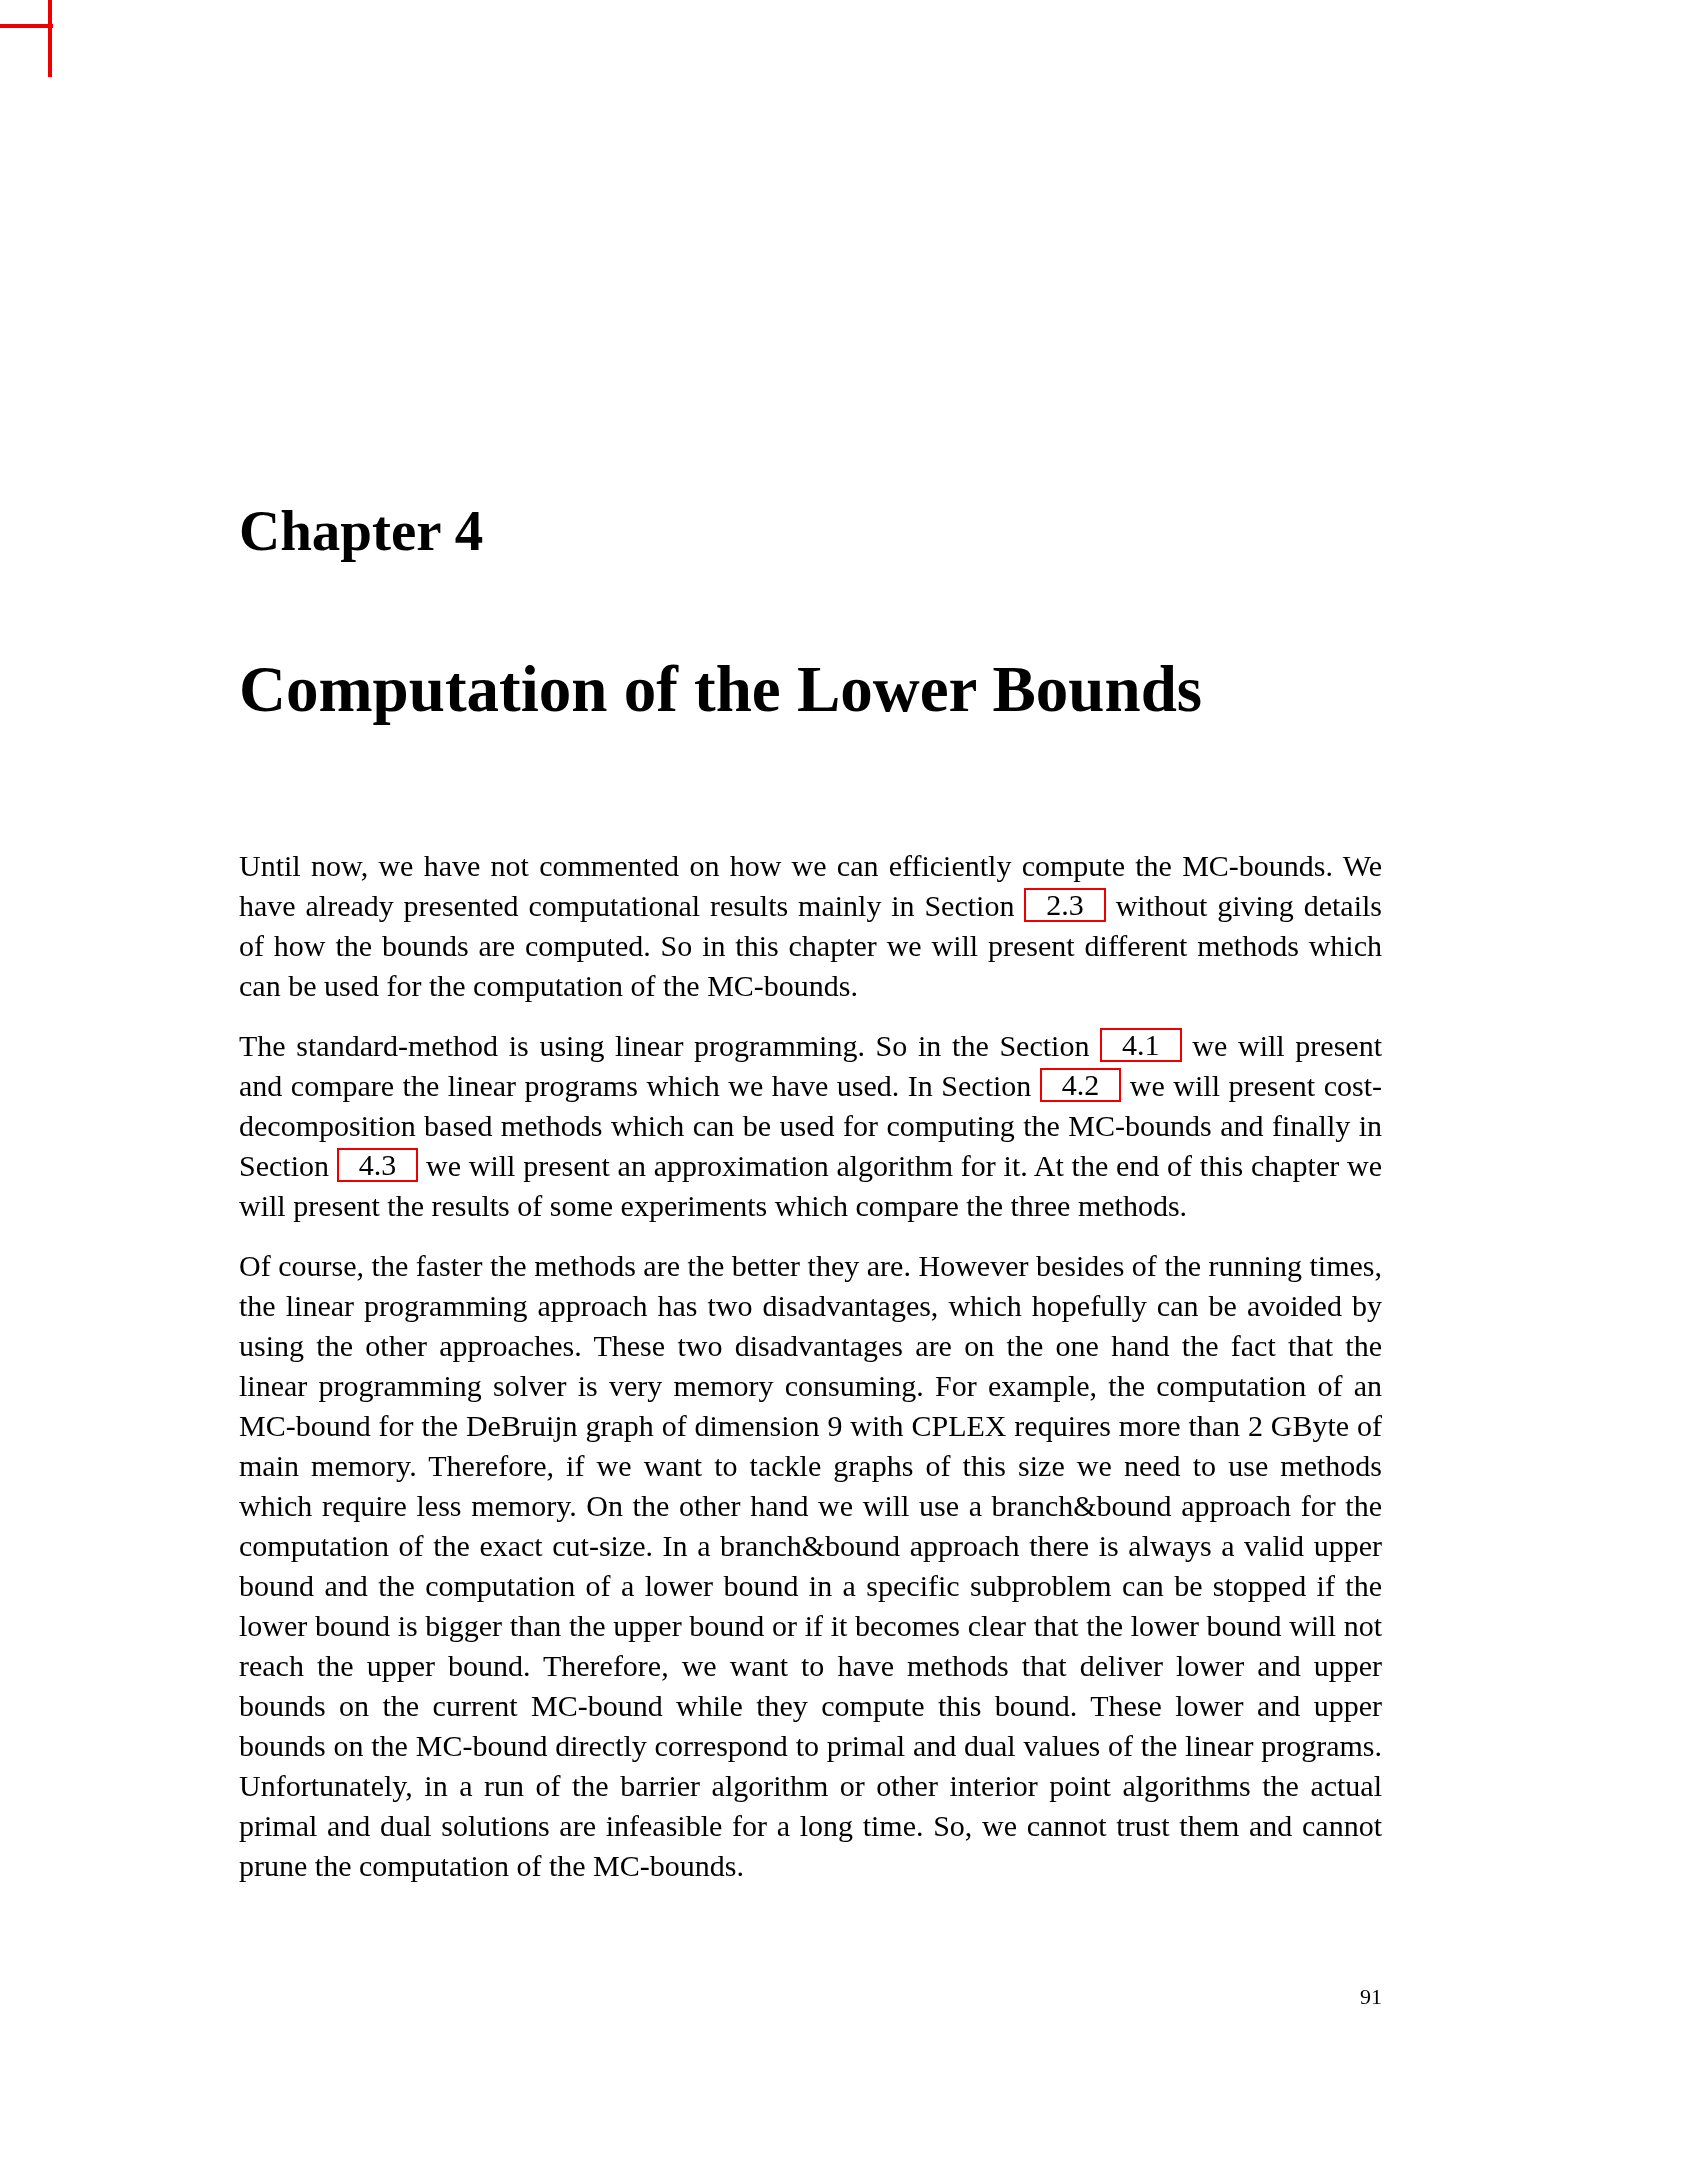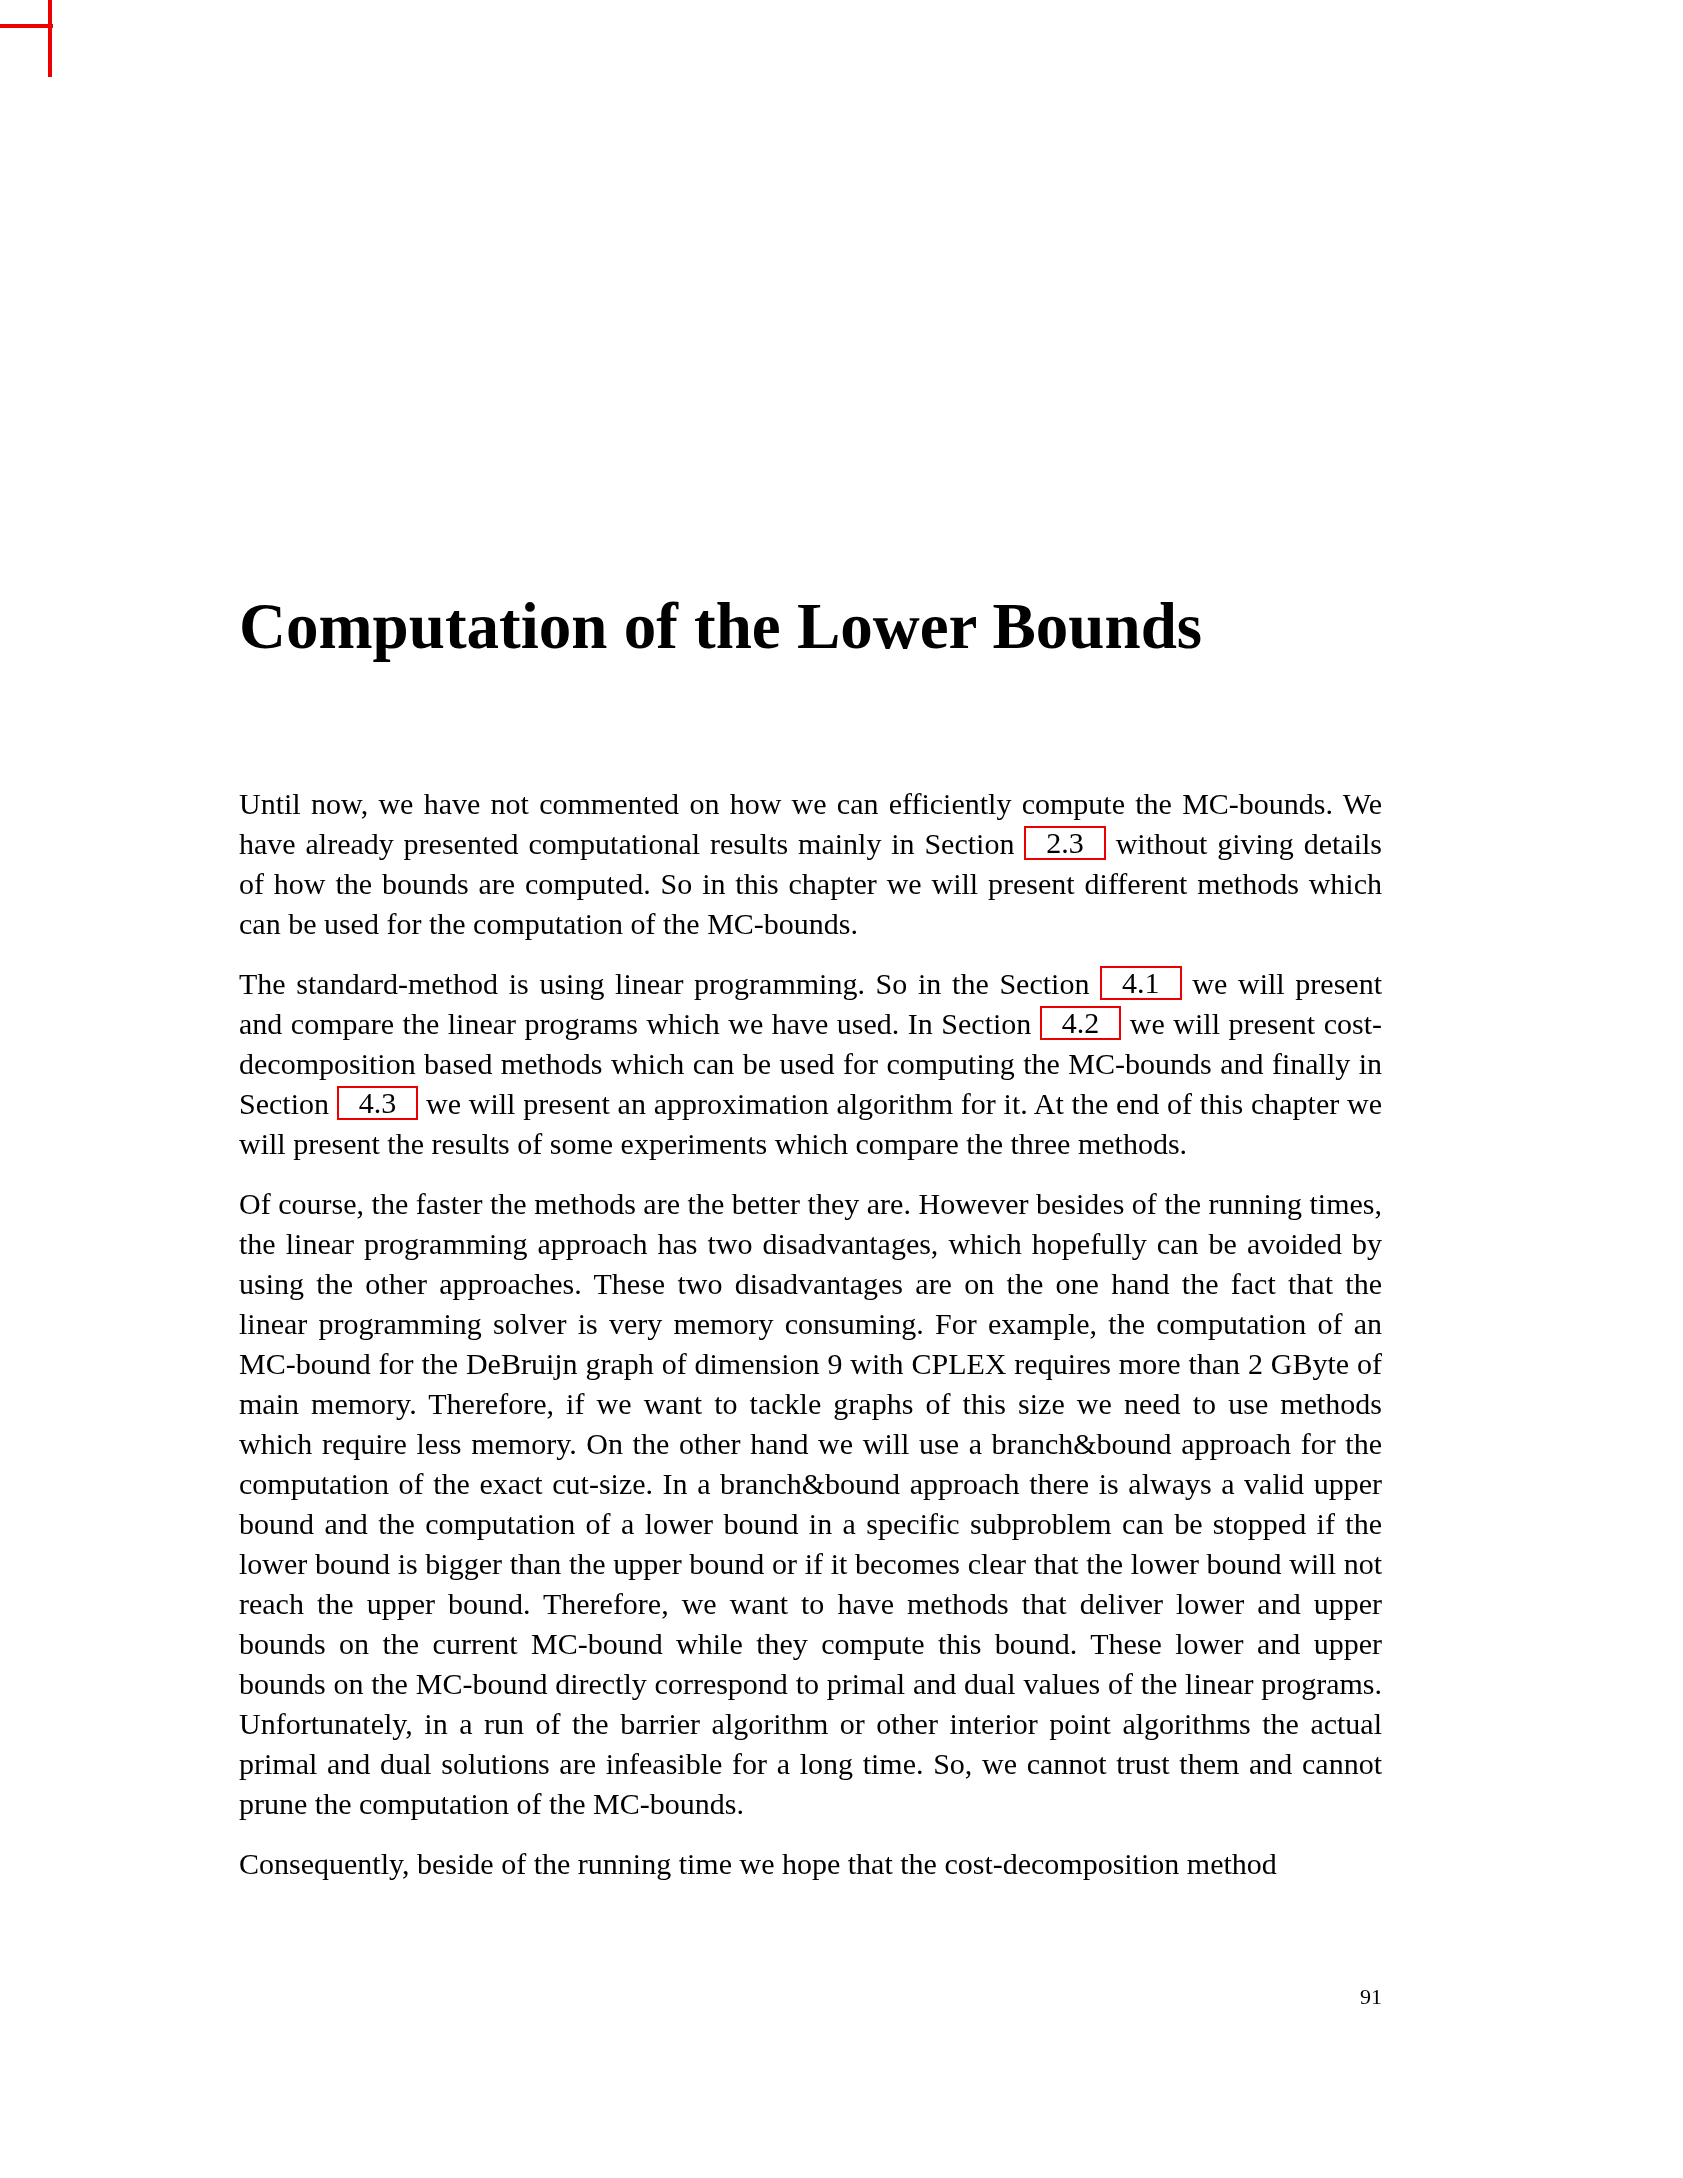--- a/index.html
+++ b/index.html
@@ -79,26 +79,26 @@
 </style>
 </head>
 <body>
 
 <div class="page">
 
   <div class="crop-h"></div>
   <div class="crop-v"></div>
 
   <div class="textblock">
+    <h1 class="chapter-label">Chapter 4</h1>
     <h1 class="chapter-title">Computation of the Lower Bounds</h1>
 
     <div class="body-text">
         <p class="para">Until now, we have not commented on how we can efficiently compute the MC-bounds. We have already presented computational results mainly in Section <span class="refbox">2.3</span> without giving details of how the bounds are computed. So in this chapter we will present different methods which can be used for the computation of the MC-bounds.</p>
         <p class="para">The standard-method is using linear programming. So in the Section <span class="refbox">4.1</span> we will present and compare the linear programs which we have used. In Section <span class="refbox">4.2</span> we will present cost-decomposition based methods which can be used for computing the MC-bounds and finally in Section <span class="refbox">4.3</span> we will present an approximation algorithm for it. At the end of this chapter we will present the results of some experiments which compare the three methods.</p>
         <p class="para">Of course, the faster the methods are the better they are. However besides of the running times, the linear programming approach has two disadvantages, which hopefully can be avoided by using the other approaches. These two disadvantages are on the one hand the fact that the linear programming solver is very memory consuming. For example, the computation of an MC-bound for the DeBruijn graph of dimension 9 with CPLEX requires more than 2 GByte of main memory. Therefore, if we want to tackle graphs of this size we need to use methods which require less memory. On the other hand we will use a branch&amp;bound approach for the computation of the exact cut-size. In a branch&amp;bound approach there is always a valid upper bound and the computation of a lower bound in a specific subproblem can be stopped if the lower bound is bigger than the upper bound or if it becomes clear that the lower bound will not reach the upper bound. Therefore, we want to have methods that deliver lower and upper bounds on the current MC-bound while they compute this bound. These lower and upper bounds on the MC-bound directly correspond to primal and dual values of the linear programs. Unfortunately, in a run of the barrier algorithm or other interior point algorithms the actual primal and dual solutions are infeasible for a long time. So, we cannot trust them and cannot prune the computation of the MC-bounds.</p>
-        <p class="para">Consequently, beside of the running time we hope that the cost-decomposition method</p>
       </div>
   </div>
 
   <div class="page-number">91</div>
 
 </div>
 
 
 </body></html>

